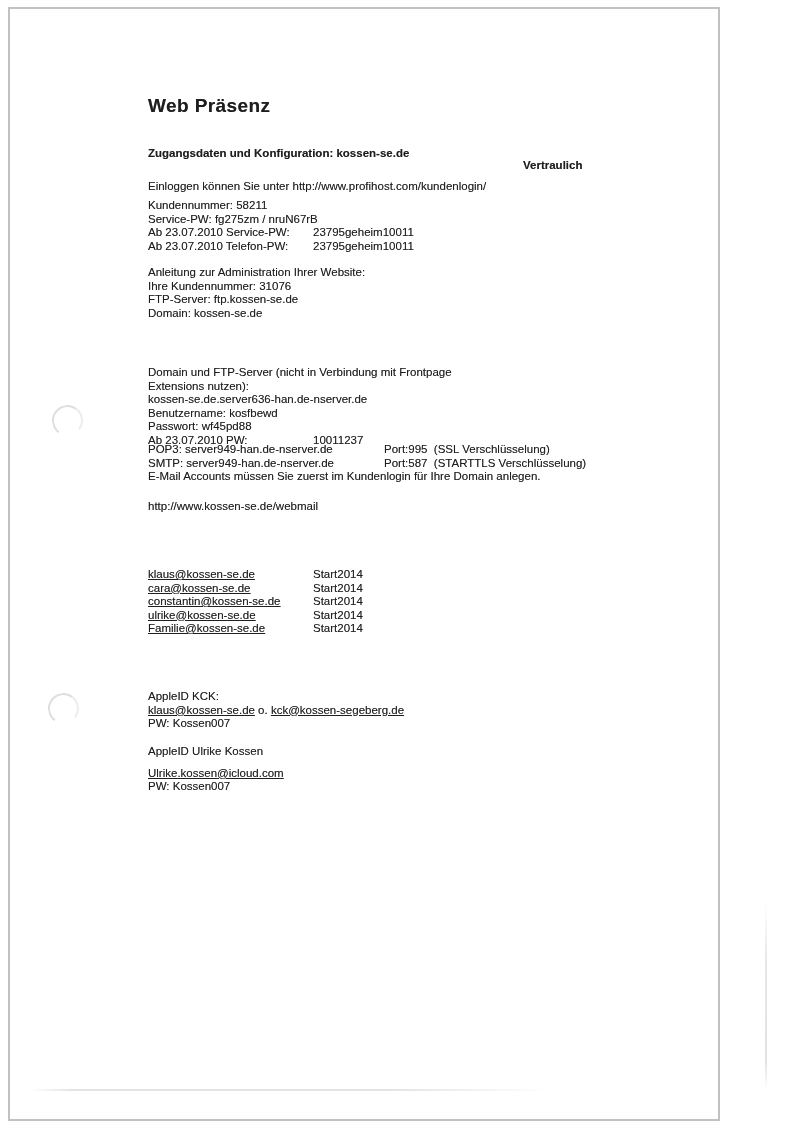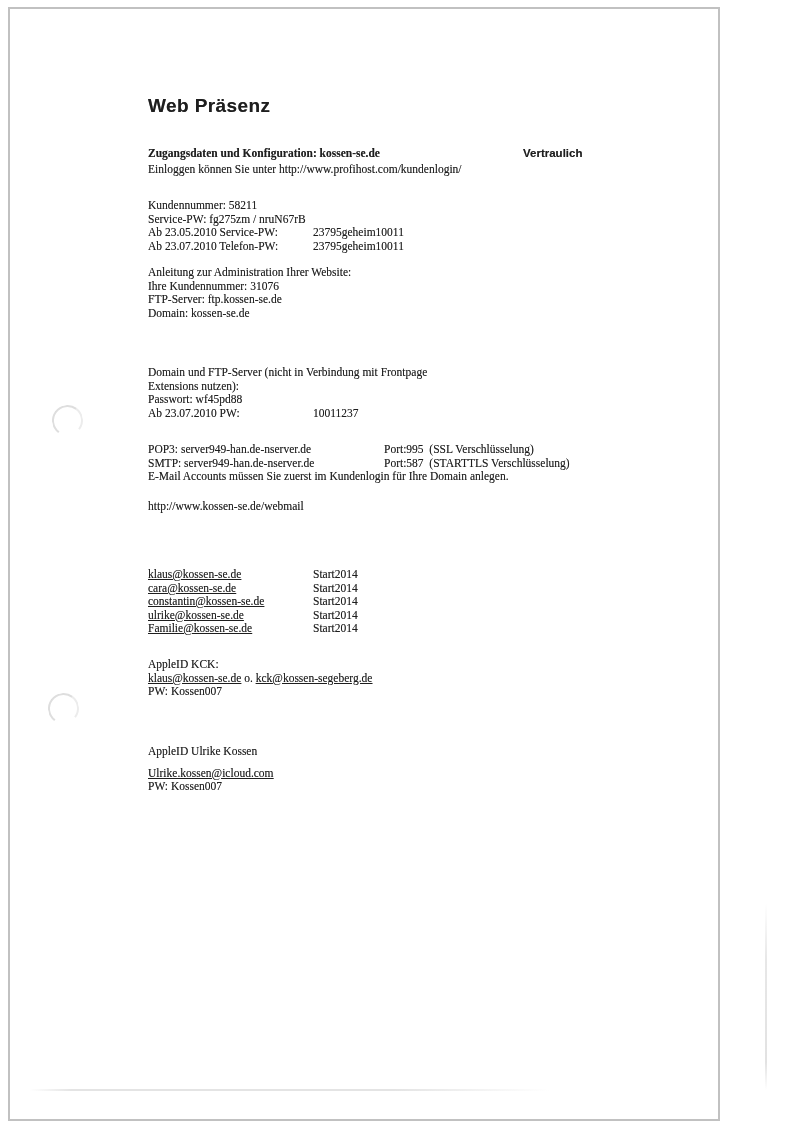--- a/index.html
+++ b/index.html
@@ -28,26 +28,26 @@
     position: absolute; top: 95px; left: 0;
     font-size: 19px; font-weight: bold; letter-spacing: 0.4px;
     white-space: pre;
     text-shadow: 0 0 0.5px rgba(20,20,20,0.55);
   }
   .block {
     position: absolute; left: 0;
     font-size: 11.5px; line-height: 13.5px;
     text-shadow: 0 0 0.4px rgba(20,20,20,0.45);
   }
-  .line { display: block; position: relative; white-space: pre; font-family: Liberation Serif, serif; }
+  .line { display: block; position: relative; white-space: pre; }
   .bold { font-weight: bold; }
   .u { text-decoration: underline; margin-top: 8px; }
   .col2 { position: absolute; left: 165px; top: 0; white-space: pre; }
   .col2-port { position: absolute; left: 236px; top: 0; white-space: pre; }
-  .confidential { position: absolute; left: 375px; top: 0; font-weight: bold; white-space: pre; }
+  .confidential { position: absolute; left: 375px; top: 12px; font-weight: bold; white-space: pre; }
   .header-row { height: 14px; }
   
   .punch {
     position: absolute;
     width: 27px; height: 27px;
     border-radius: 50%;
     border: 2px solid #dedede;
     border-bottom-color: transparent;
     border-right-color: #ececec;
     transform: rotate(-8deg);
@@ -83,41 +83,43 @@
 
   <div class="content">
 
     <div class="doc-title">Web Präsenz</div>
 
     <div class="block header-row" style="top:147px; width:560px;">
       <span class="line bold">Zugangsdaten und Konfiguration: kossen-se.de</span>
       <span class="confidential">Vertraulich</span>
     </div>
 
-    <div class="block" style="top:163px;">
+    <div class="block" style="top:180px;">
       <span class="line">Einloggen können Sie unter http://www.profihost.com/kundenlogin/</span>
     </div>
 
     <div class="block" style="top:199px;">
       <span class="line">Kundennummer: 58211</span>
       <span class="line">Service-PW: fg275zm / nruN67rB</span>
-      <span class="line"><span>Ab 23.05.2010 Service-PW:</span><span class="col2">23795geheim10011</span></span>
+      <span class="line"><span>Ab 23.07.2010 Service-PW:</span><span class="col2">23795geheim10011</span></span>
       <span class="line"><span>Ab 23.07.2010 Telefon-PW:</span><span class="col2">23795geheim10011</span></span>
     </div>
 
     <div class="block" style="top:266px;">
       <span class="line">Anleitung zur Administration Ihrer Website:</span>
       <span class="line">Ihre Kundennummer: 31076</span>
       <span class="line">FTP-Server: ftp.kossen-se.de</span>
       <span class="line">Domain: kossen-se.de</span>
     </div>
 
     <div class="block" style="top:350px;margin-top:16px;">
       <span class="line">Domain und FTP-Server (nicht in Verbindung mit Frontpage</span>
       <span class="line">Extensions nutzen):</span>
+      <span class="line">kossen-se.de.server636-han.de-nserver.de</span>
+      <span class="line">Benutzername: kosfbewd</span>
       <span class="line">Passwort: wf45pd88</span>
       <span class="line"><span>Ab 23.07.2010 PW:</span><span class="col2">10011237</span></span>
     </div>
 
     <div class="block" style="top:443px;">
       <span class="line"><span>POP3: server949-han.de-nserver.de</span><span class="col2-port">Port:995  (SSL Verschlüsselung)</span></span>
       <span class="line"><span>SMTP: server949-han.de-nserver.de</span><span class="col2-port">Port:587  (STARTTLS Verschlüsselung)</span></span>
       <span class="line">E-Mail Accounts müssen Sie zuerst im Kundenlogin für Ihre Domain anlegen.</span>
     </div>
 
@@ -126,21 +128,21 @@
     </div>
 
     <div class="block" style="top:568px;">
       <span class="line"><span class="u">klaus@kossen-se.de</span><span class="col2">Start2014</span></span>
       <span class="line"><span class="u">cara@kossen-se.de</span><span class="col2">Start2014</span></span>
       <span class="line"><span class="u">constantin@kossen-se.de</span><span class="col2">Start2014</span></span>
       <span class="line"><span class="u">ulrike@kossen-se.de</span><span class="col2">Start2014</span></span>
       <span class="line"><span class="u">Familie@kossen-se.de</span><span class="col2">Start2014</span></span>
     </div>
 
-    <div class="block" style="top:658px;">
+    <div class="block" style="top:690px;">
       <span class="line">AppleID KCK:</span>
       <span class="line"><span class="u">klaus@kossen-se.de</span><span> o. </span><span class="u">kck@kossen-segeberg.de</span></span>
       <span class="line">PW: Kossen007</span>
     </div>
 
     <div class="block" style="top:745px;">
       <span class="line">AppleID Ulrike Kossen</span>
       <span class="line u">Ulrike.kossen@icloud.com</span>
       <span class="line">PW: Kossen007</span>
     </div>

